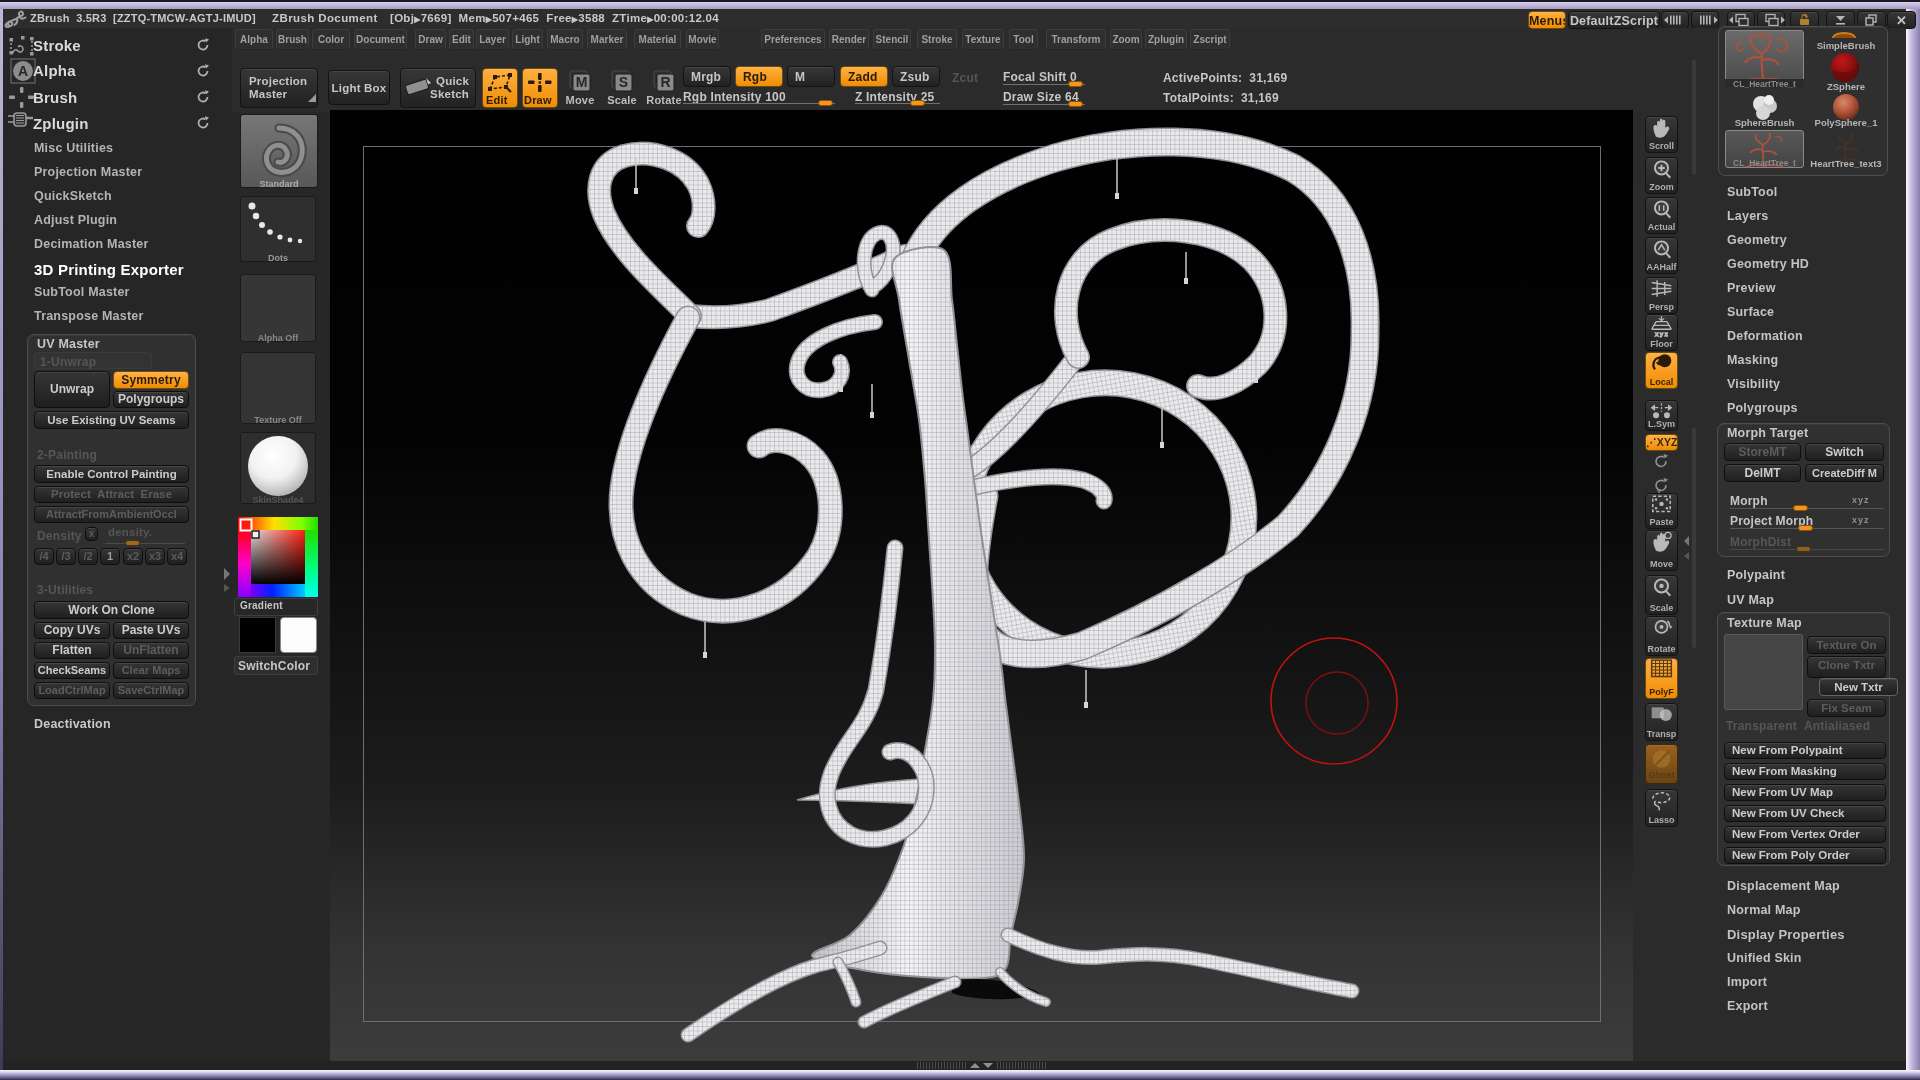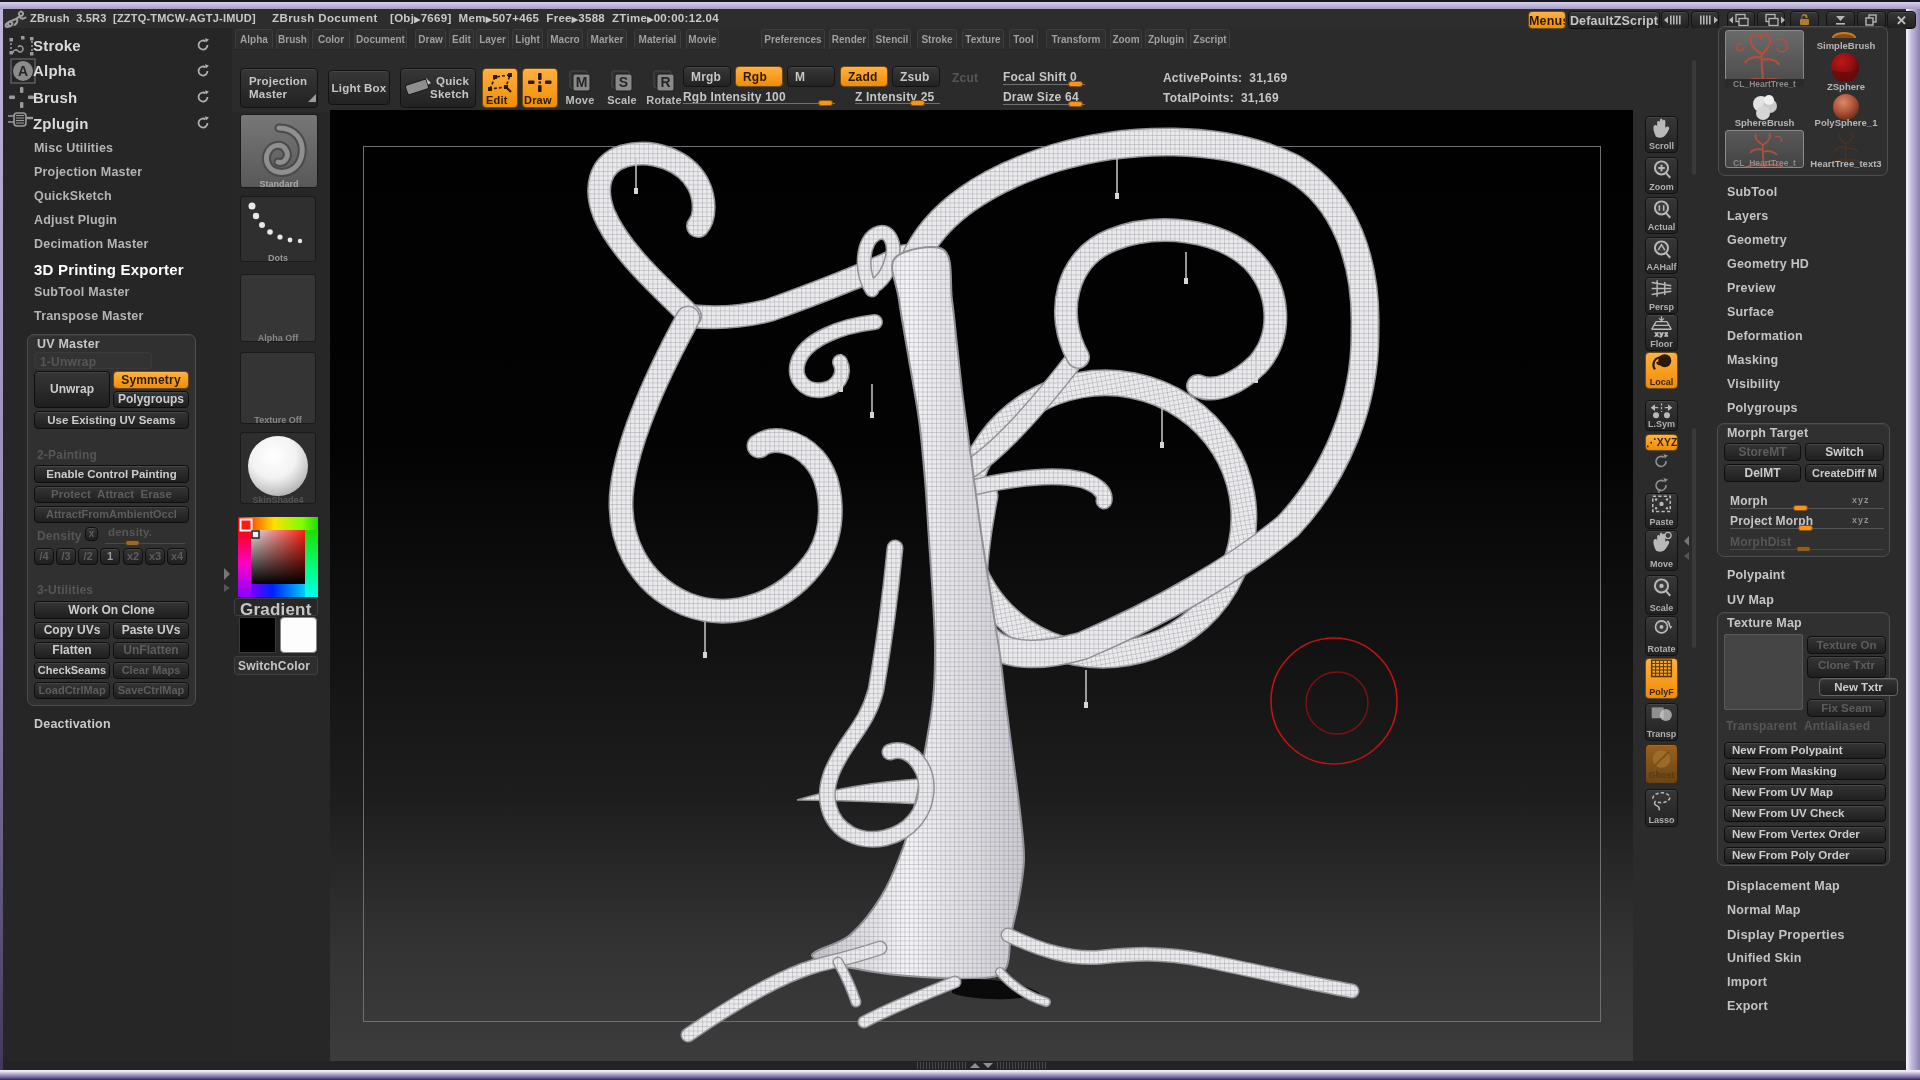--- a/index.html
+++ b/index.html
@@ -371,21 +371,21 @@
 <rect x="0" y="0" width="80" height="13" fill="url(#hT)"></rect>
 <rect x="0" y="13" width="13" height="67" fill="url(#hL)"></rect>
 <rect x="67" y="13" width="13" height="67" fill="url(#hR)"></rect>
 <rect x="13" y="67" width="54" height="13" fill="url(#hB)"></rect>
 <rect x="13" y="13" width="54" height="54" fill="url(#sv1)"></rect>
 <rect x="13" y="13" width="54" height="54" fill="url(#sv2)"></rect>
 <rect x="2.5" y="2.5" width="11" height="11" fill="#ff1a0d" stroke="#ffffff" stroke-width="2"></rect>
 <rect x="14" y="14" width="7" height="7" fill="#f0f0f0" stroke="#222" stroke-width="1.5"></rect>
 </svg>
 <div class="abs" style="left:234px;top:598px;width:84px;height:18px;border:1px solid #3e3e3e;border-radius:3px;"></div>
-<div class="lbl" style="left:240px;top:600px;font-size:17px;">Gradient</div>
+<div class="lbl" style="left:240px;top:600px;font-size:10px;">Gradient</div>
 <div class="abs" style="left:239px;top:617px;width:37px;height:36px;background:#000;border:1px solid #3a3a3a;"></div>
 <div class="abs" style="left:280px;top:617px;width:37px;height:36px;background:#fdfdfd;border:1px solid #888;border-radius:4px;"></div>
 <div class="abs" style="left:234px;top:656px;width:84px;height:19px;border:1px solid #3e3e3e;border-radius:3px;background:#2e2e2e;"></div>
 <div class="lbl" style="left:238px;top:659px;font-size:12px;">SwitchColor</div>
 <div class="abs" style="left:330px;top:110px;width:1303px;height:951px;background:linear-gradient(#010101 0%,#030303 35%,#1d1d1d 72%,#333333 88%,#3c3c3c 100%);"></div>
 <div class="abs" style="left:363px;top:146px;width:1238px;height:876px;border:1px solid #6f6f6f;"></div>
 <svg class="abs" style="left:330px;top:110px" width="1303" height="951" viewBox="330 110 1303 951">
       <defs>
         <pattern id="wf" width="4.5" height="4.5" patternUnits="userSpaceOnUse">
           <path d="M0 0H4.5M0 0V4.5" stroke="#8b8b95" stroke-width="0.65" fill="none"></path>

